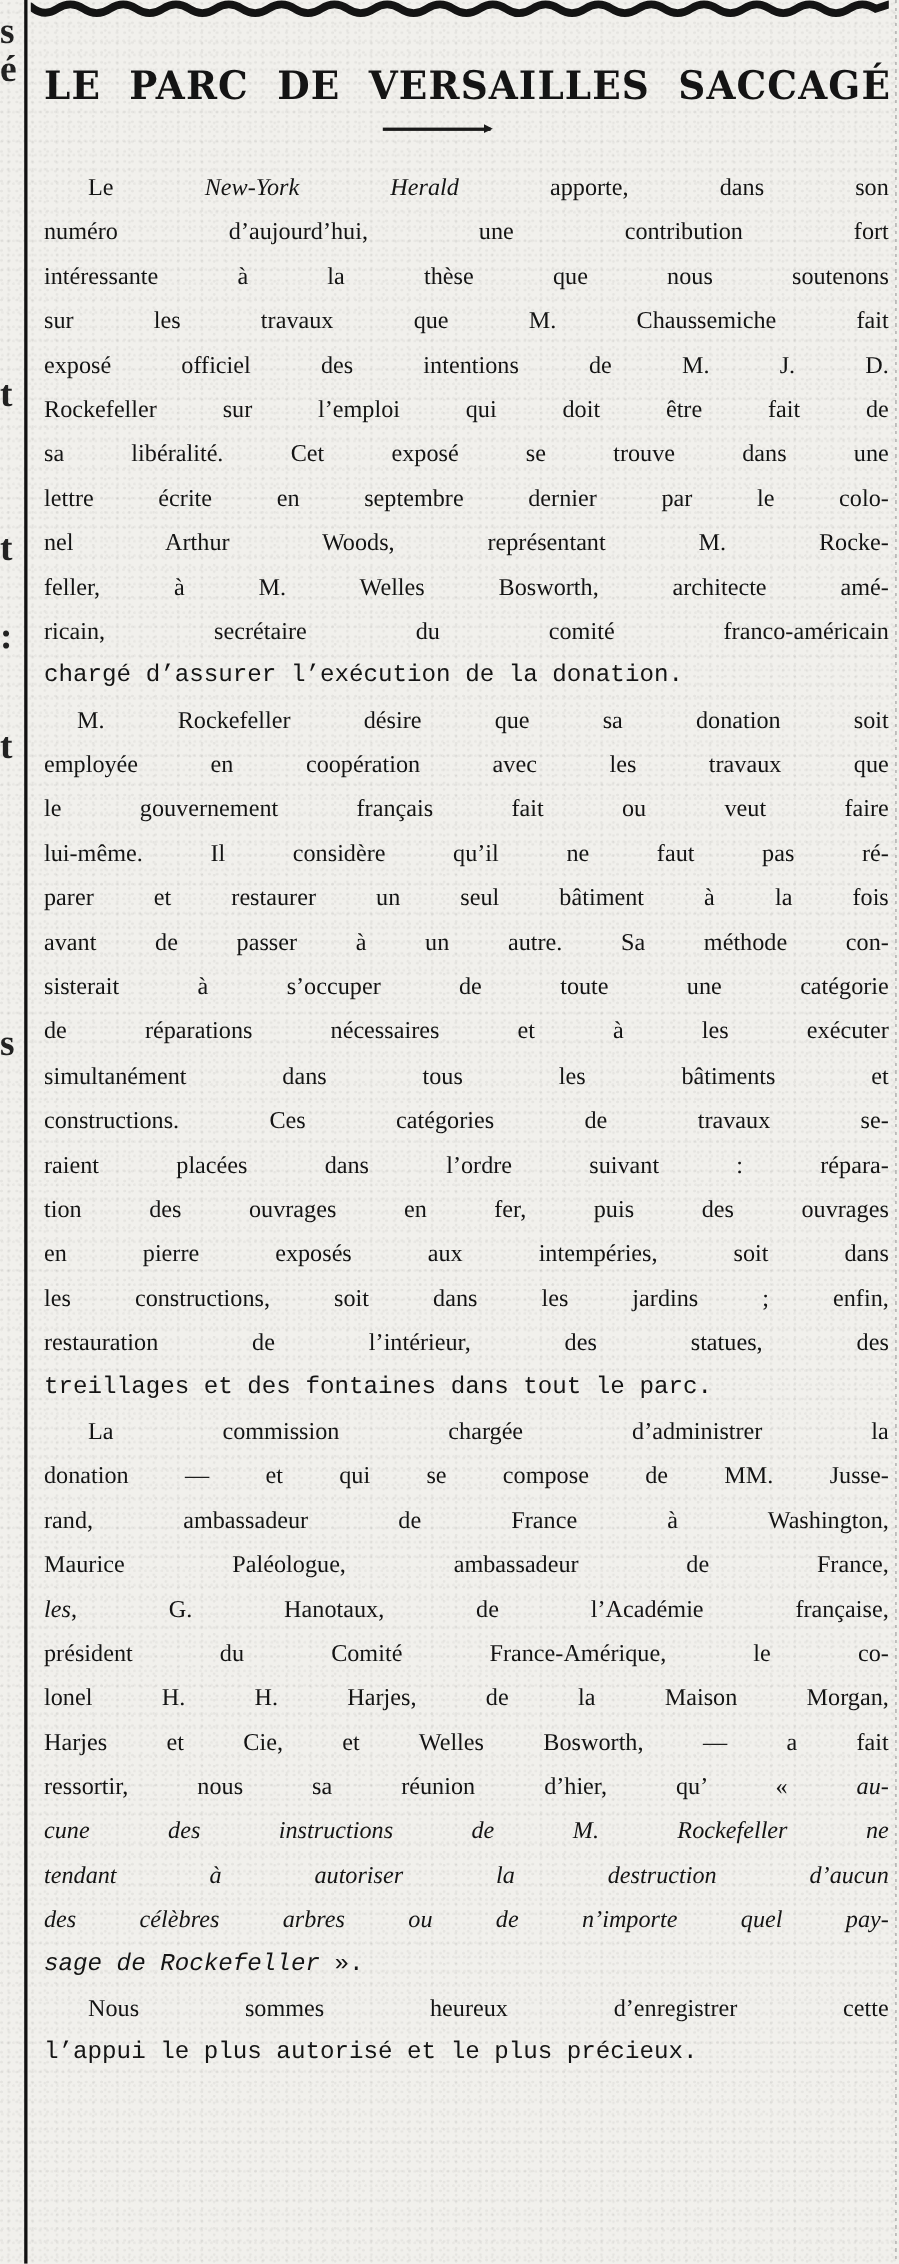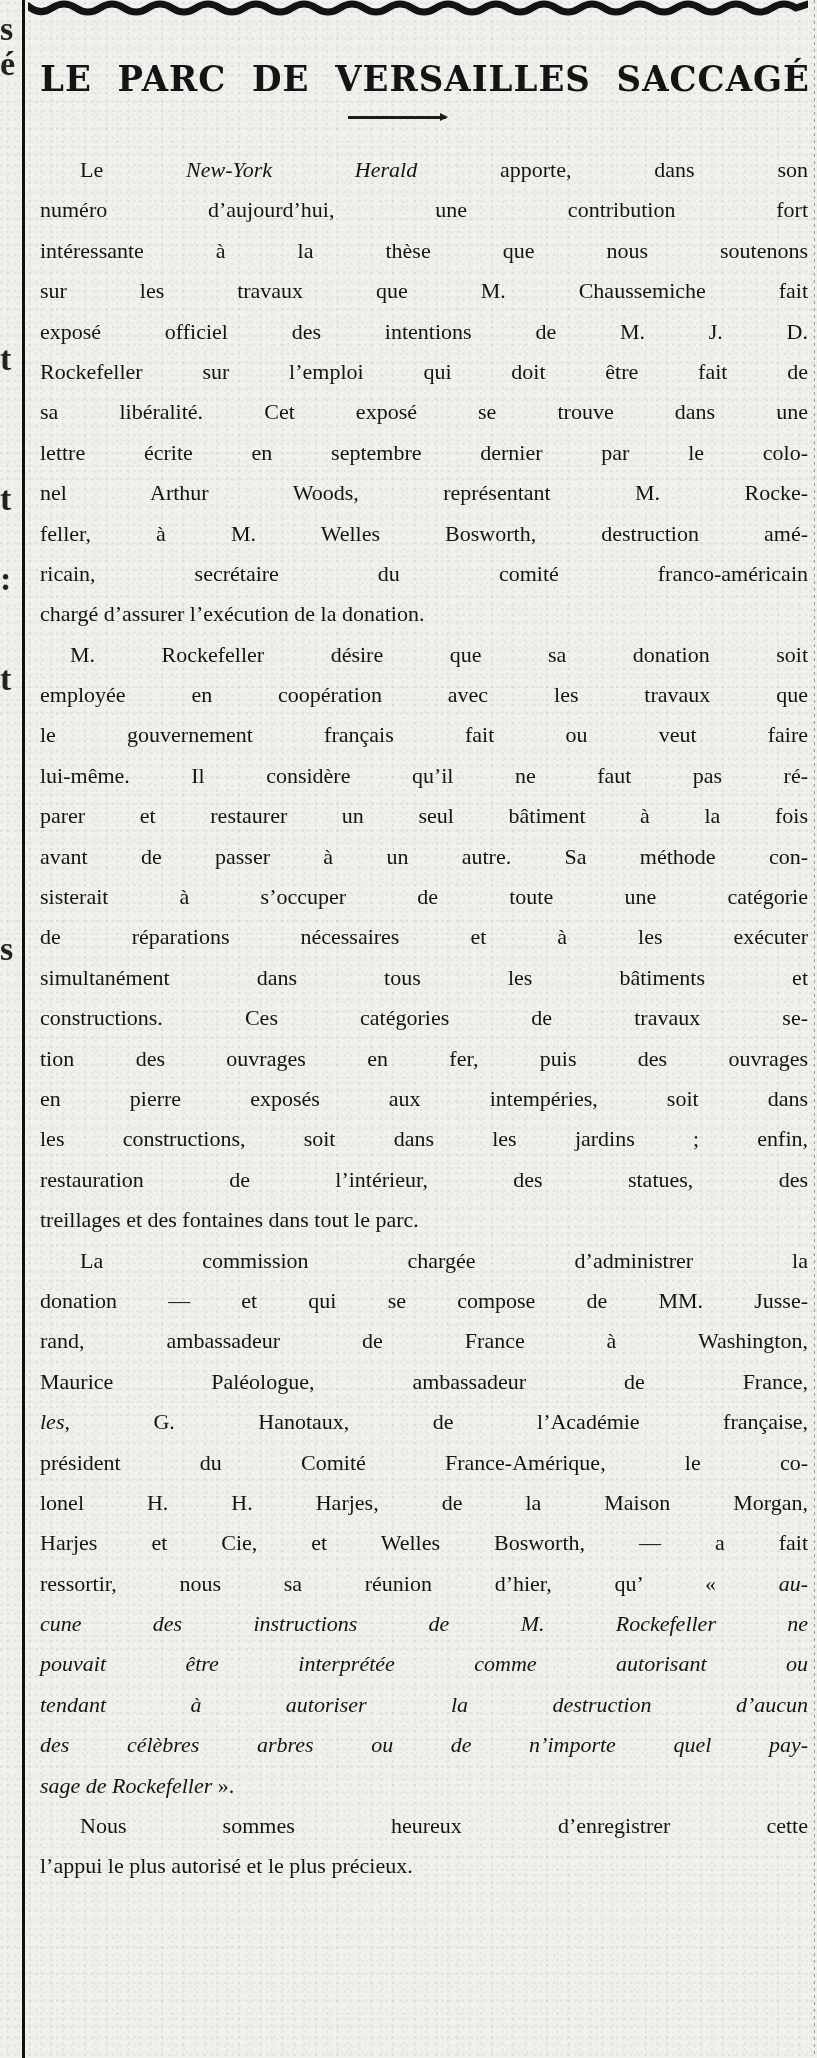--- a/index.html
+++ b/index.html
@@ -50,21 +50,21 @@
   }
   .article {
     position: absolute; left: 40px; top: 150px; width: 768px;
     font-size: 22px; line-height: 40.4px;
   }
   .line {
     display: block; white-space: nowrap;
     text-align: justify; text-align-last: justify;
     height: 40.4px;
   }
-  .line.last { text-align-last: left; }
+  .line.last { text-align-last: left; font-family: Liberation Mono, monospace; }
   .line.indent { padding-left: 40px; }
   .line.indent-small { padding-left: 30px; }
   i { font-style: italic; }
 </style>
 </head>
 <body>
 
 <div class="paper-noise"></div>
 
 <div class="left-strip" id="left-strip">
@@ -92,53 +92,53 @@
     <div>
       <span class="line indent"><span>Le </span><i>New-York Herald</i><span> apporte, dans son</span></span>
       <span class="line"><span>numéro d’aujourd’hui, une contribution fort</span></span>
       <span class="line"><span>intéressante à la thèse que nous soutenons</span></span>
       <span class="line"><span>sur les travaux que M. Chaussemiche fait</span></span>
       <span class="line"><span>exposé officiel des intentions de M. J. D.</span></span>
       <span class="line"><span>Rockefeller sur l’emploi qui doit être fait de</span></span>
       <span class="line"><span>sa libéralité. Cet exposé se trouve dans une</span></span>
       <span class="line"><span>lettre écrite en septembre dernier par le colo-</span></span>
       <span class="line"><span>nel Arthur Woods, représentant M. Rocke-</span></span>
-      <span class="line"><span>feller, à M. Welles Bosworth, destruction amé-</span></span>
+      <span class="line"><span>feller, à M. Welles Bosworth, architecte amé-</span></span>
       <span class="line"><span>ricain, secrétaire du comité franco-américain</span></span>
       <span class="line last"><span>chargé d’assurer l’exécution de la donation.</span></span>
     </div>
     <div>
       <span class="line indent-small"><span>M. Rockefeller désire que sa donation soit</span></span>
       <span class="line"><span>employée en coopération avec les travaux que</span></span>
       <span class="line"><span>le gouvernement français fait ou veut faire</span></span>
       <span class="line"><span>lui-même. Il considère qu’il ne faut pas ré-</span></span>
       <span class="line"><span>parer et restaurer un seul bâtiment à la fois</span></span>
       <span class="line"><span>avant de passer à un autre. Sa méthode con-</span></span>
       <span class="line"><span>sisterait à s’occuper de toute une catégorie</span></span>
       <span class="line"><span>de réparations nécessaires et à les exécuter</span></span>
       <span class="line"><span>simultanément dans tous les bâtiments et</span></span>
       <span class="line"><span>constructions. Ces catégories de travaux se-</span></span>
+      <span class="line"><span>raient placées dans l’ordre suivant : répara-</span></span>
       <span class="line"><span>tion des ouvrages en fer, puis des ouvrages</span></span>
       <span class="line"><span>en pierre exposés aux intempéries, soit dans</span></span>
       <span class="line"><span>les constructions, soit dans les jardins ; enfin,</span></span>
       <span class="line"><span>restauration de l’intérieur, des statues, des</span></span>
       <span class="line last"><span>treillages et des fontaines dans tout le parc.</span></span>
     </div>
     <div>
       <span class="line indent"><span>La commission chargée d’administrer la</span></span>
       <span class="line"><span>donation — et qui se compose de MM. Jusse-</span></span>
       <span class="line"><span>rand, ambassadeur de France à Washington,</span></span>
       <span class="line"><span>Maurice Paléologue, ambassadeur de France,</span></span>
       <span class="line"><i>les</i><span>, G. Hanotaux, de l’Académie française,</span></span>
       <span class="line"><span>président du Comité France-Amérique, le co-</span></span>
       <span class="line"><span>lonel H. H. Harjes, de la Maison Morgan,</span></span>
       <span class="line"><span>Harjes et Cie, et Welles Bosworth, — a fait</span></span>
       <span class="line"><span>ressortir, nous sa réunion d’hier, qu’ « </span><i>au-</i></span>
       <span class="line"><i>cune des instructions de M. Rockefeller ne</i></span>
-      <span class="line"><i>pouvait être interprétée comme autorisant ou</i></span>
       <span class="line"><i>tendant à autoriser la destruction d’aucun</i></span>
       <span class="line"><i>des célèbres arbres ou de n’importe quel pay-</i></span>
       <span class="line last"><i>sage de Rockefeller</i><span> ».</span></span>
     </div>
     <div>
       <span class="line indent"><span>Nous sommes heureux d’enregistrer cette</span></span>
       <span class="line last"><span>l’appui le plus autorisé et le plus précieux.</span></span>
     </div>
   </div>
 

